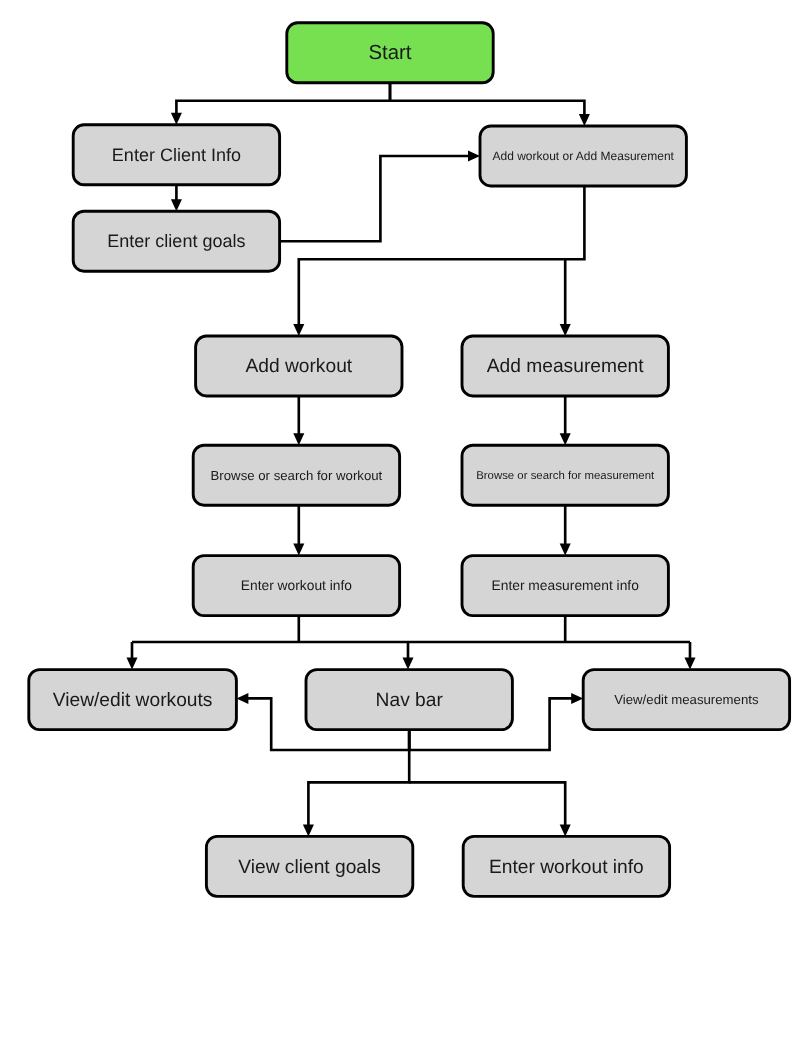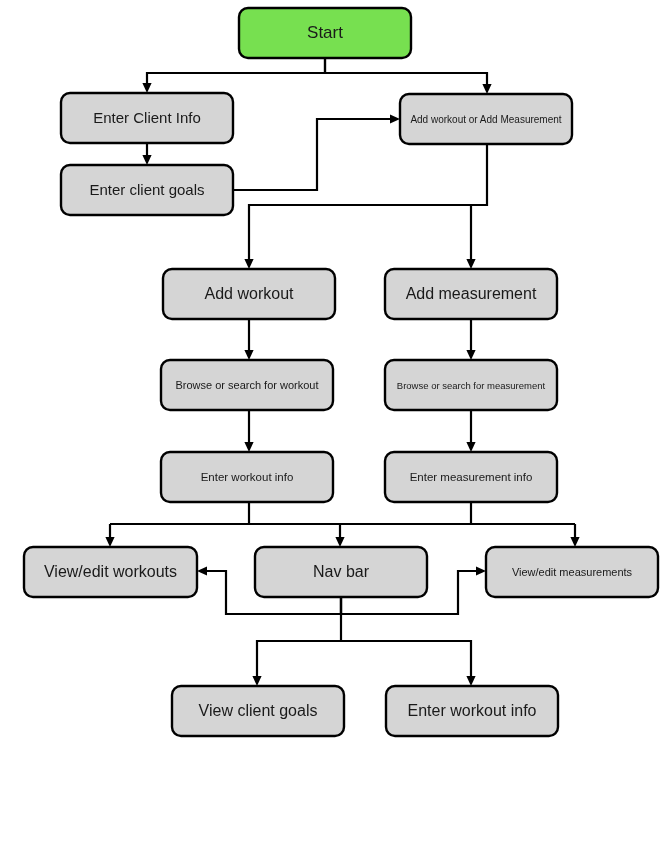--- a/index.html
+++ b/index.html
@@ -10,20 +10,21 @@
   body {
     width: 670px;
     height: 867px;
     font-family: "Liberation Sans", sans-serif;
     overflow: hidden;
   }
   #flowchart-root {
     position: relative;
     width: 670px;
     height: 721px;
+    margin-top: 11px;
   }
   svg.chart-svg {
     position: absolute;
     top: 0;
     left: 0;
     width: 670px;
     height: 867px;
     display: block;
   }
   .node-box {

